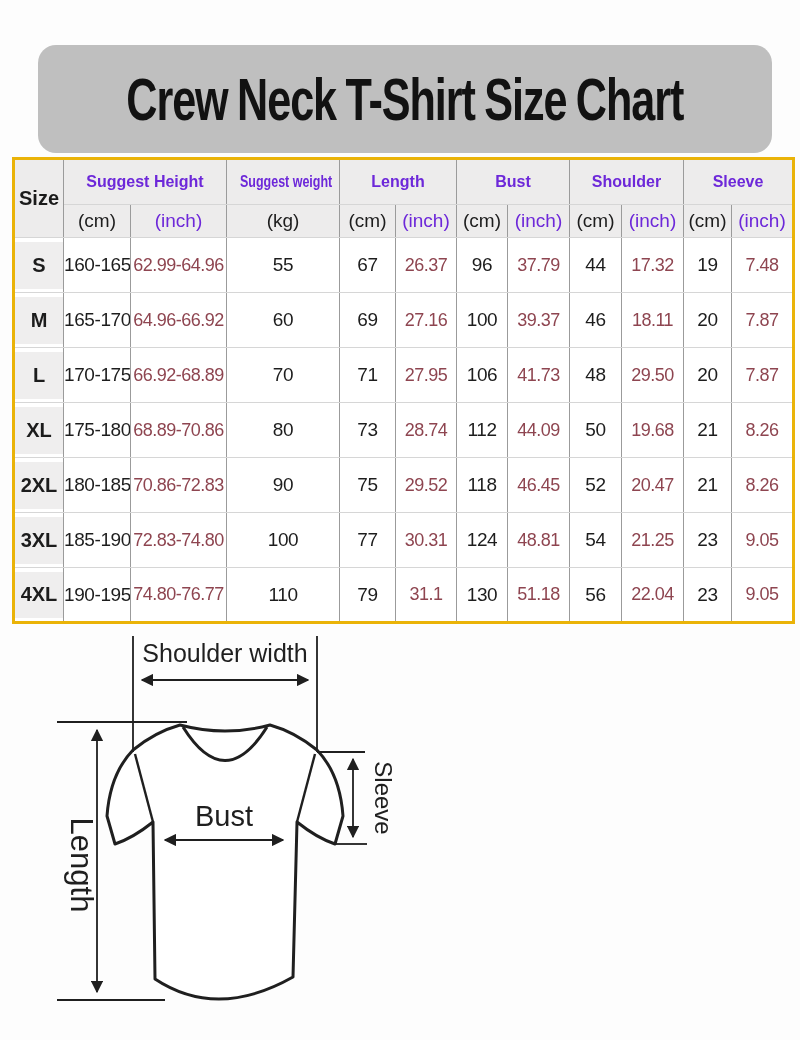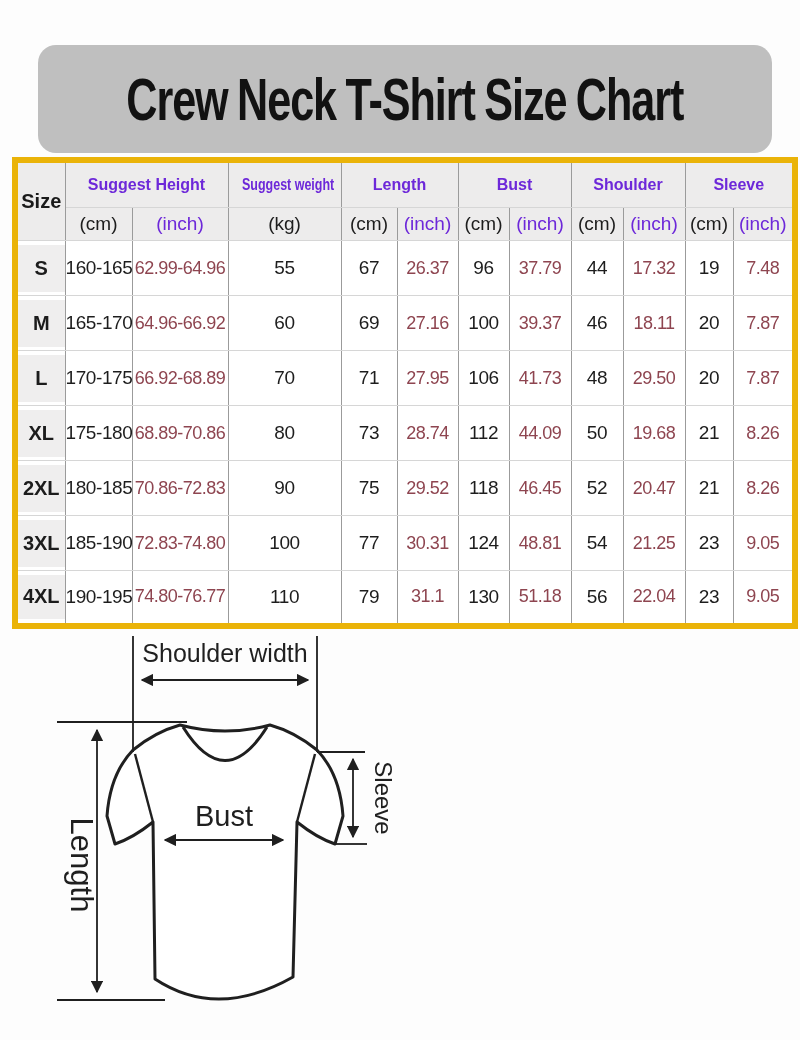--- a/index.html
+++ b/index.html
@@ -7,21 +7,21 @@
   .page{position:relative;width:800px;height:1040px;background:#fdfdfd;}
 
   
   .banner{position:absolute;left:38px;top:45px;width:734px;height:108px;background:#bfbfbf;
           border-radius:18px;display:flex;align-items:center;justify-content:center;}
   .banner-text{font-size:60px;font-weight:bold;color:#121212;white-space:nowrap;
                display:inline-block;transform:scaleX(0.72);letter-spacing:-1.5px;word-spacing:-2px;}
 
   
   .size-table{position:absolute;left:12px;top:157px;width:780px;border-collapse:collapse;
-              table-layout:fixed;background:#fff;border:6px solid #eab308;}
+              table-layout:fixed;background:#fff;border:3px solid #eab308;}
   .size-table th,.size-table td{border-left:1px solid #9b9b9b;border-right:1px solid #9b9b9b;
               border-top:1px solid #cfcfcf;border-bottom:1px solid #d6d6d6;
               text-align:center;vertical-align:middle;padding:0;white-space:nowrap;overflow:hidden;}
   .size-table thead th{background:#edecec;}
   th.size-head{font-size:20px;font-weight:700;color:#1a1a1a;}
   th.group{font-size:16px;font-weight:700;color:#6d28d9;height:44px;}
   th.unit{font-size:19px;font-weight:400;color:#1d1d1d;height:32px;}
   th.unit.red{color:#6d28d9;}
   .condense{display:inline-block;transform:scaleX(0.78);}
   .size-table tbody tr{height:55px;}

